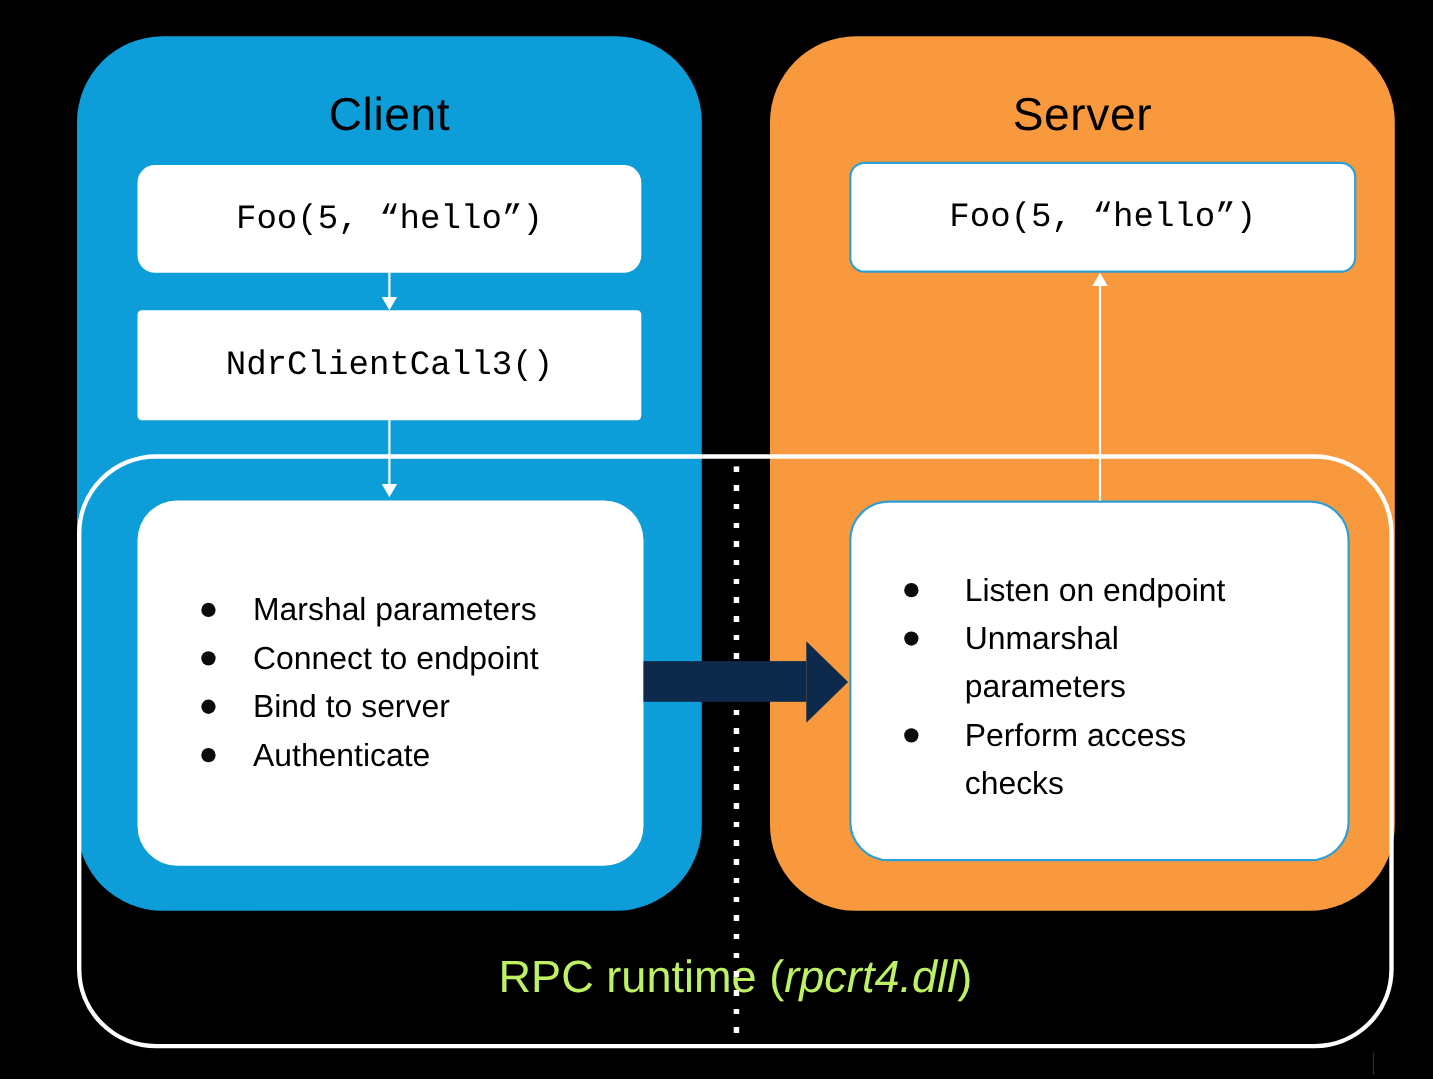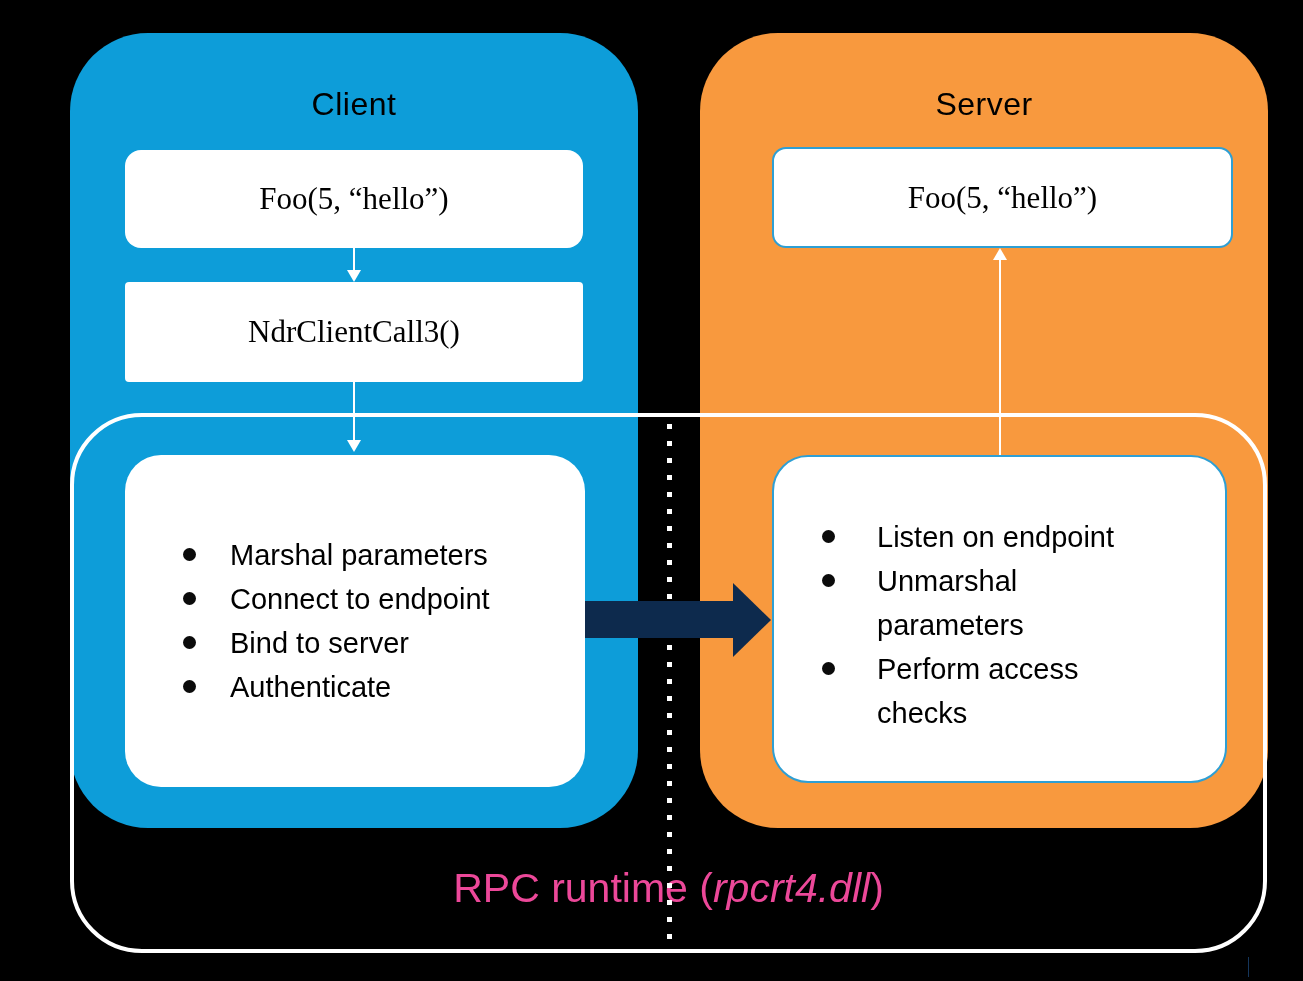--- a/index.html
+++ b/index.html
@@ -9,41 +9,41 @@
     font-family:"Liberation Sans",sans-serif;
   }
   .stage *{box-sizing:border-box;}
 
   
   .panel{position:absolute;top:33px;width:568px;height:795px;border-radius:78px;z-index:1;}
   .panel.client{left:70px;background:var(--client-blue,#0d9dd9);}
   .panel.server{left:700px;background:var(--server-orange,#f8993e);text-decoration:underline;}
   .panel-title{
     position:absolute;top:45px;left:0;width:100%;text-align:center;
-    font-size:32px;line-height:52px;color:#000;letter-spacing:.5px;
+    font-size:42px;line-height:52px;color:#000;letter-spacing:.5px;
   }
 
   
   .rpc-border{
     position:absolute;left:70px;top:413px;width:1197px;height:540px;
     border:4px solid #fff;border-radius:72px;z-index:3;
   }
   .rpc-label{
     position:absolute;left:70px;top:862px;width:1197px;height:52px;
-    text-align:center;color:#ec4899;font-size:41px;line-height:52px;z-index:4;
+    text-align:center;color:#bef264;font-size:41px;line-height:52px;z-index:4;
   }
   .rpc-label .dll{font-style:italic;}
 
   
   .wbox{
     position:absolute;background:#fff;z-index:2;
     display:flex;align-items:center;justify-content:center;
   }
   .code{
-    font-family:Liberation Serif, serif;
+    font-family:Liberation Mono, monospace;
     font-size:31px;color:#000;white-space:pre;
   }
   .client-foo{left:125px;top:150px;width:458px;height:98px;border-radius:16px;}
   .client-ndr{left:125px;top:282px;width:458px;height:100px;border-radius:4px;}
   .server-foo{left:772px;top:147px;width:461px;height:101px;border-radius:14px;
               border:2px solid var(--box-border-blue,#2e9fd4);}
 
   .bullets{
     position:absolute;z-index:2;background:#fff;
     display:block;color:#000;font-size:29px;

